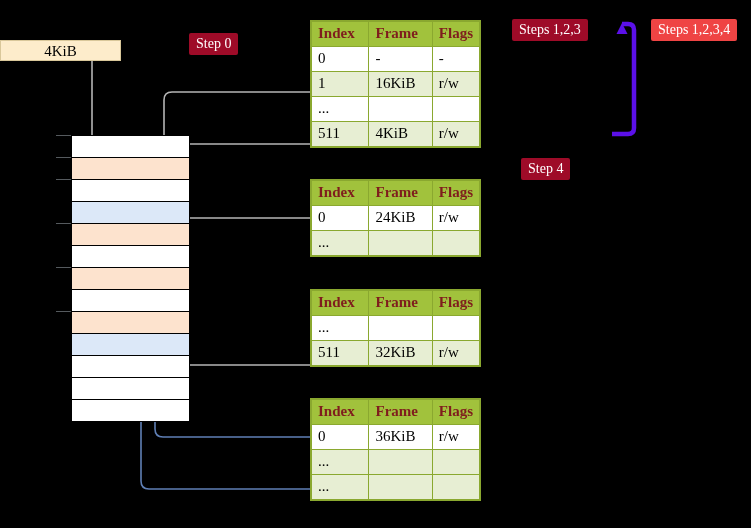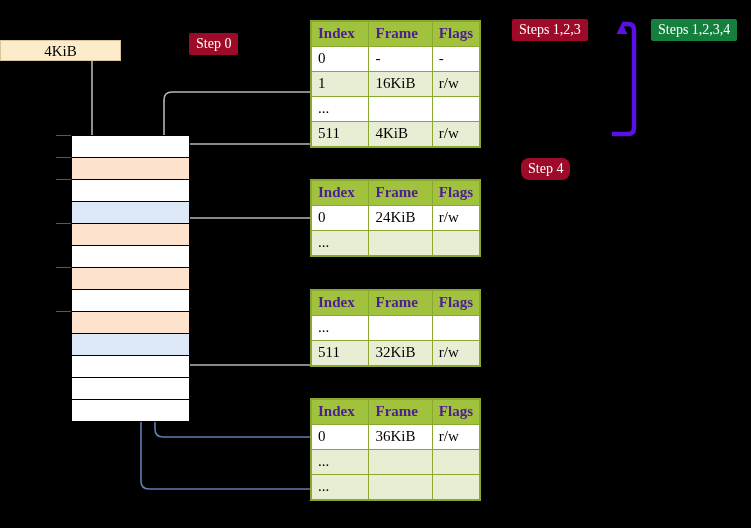--- a/index.html
+++ b/index.html
@@ -40,21 +40,21 @@
   .ptable{
     position:absolute;
     border-collapse:collapse;
     border:1px solid #8aa82f;
     box-sizing:border-box;
     background:#ffffff;
   }
   .ptable table{border-collapse:collapse;width:100%;}
   .ptable th{
     background:#a1c23c;
-    color:#4c1d95;
+    color:#7f1d1d;
     font-weight:bold;
     font-size:15px;
     text-align:left;
     padding:2px 6px 3px 6px;
     border:1px solid #8aa82f;
     line-height:19px;
   }
   .ptable td{
     font-size:15px;
     text-align:left;
@@ -255,17 +255,17 @@
               <td class="col-g"></td>
             </tr>
           </tbody>
         </table>
       </div>
     </div>
 
   <div id="badges-host">
       <div class="badge red" style="left: 189px; top: 33px; background: rgb(158, 11, 40); color: rgb(255, 255, 255);">Step 0</div>
       <div class="badge red" style="left: 512px; top: 19px; background: rgb(158, 11, 40); color: rgb(255, 255, 255);">Steps 1,2,3</div>
-      <div class="badge purple" style="left: 651px; top: 19px; background: #15803d; color: rgb(255, 255, 255);">Steps 1,2,3,4</div>
-      <div class="badge red" style="left: 521px; top: 158px; background: rgb(158, 11, 40); color: rgb(255, 255, 255); border-radius: 8px;">Step 4</div>
+      <div class="badge purple" style="left: 651px; top: 19px; background: #ef4444; color: rgb(255, 255, 255);">Steps 1,2,3,4</div>
+      <div class="badge red" style="left: 521px; top: 158px; background: rgb(158, 11, 40); color: rgb(255, 255, 255);">Step 4</div>
     </div>
 
 </div>
 
 </body></html>

